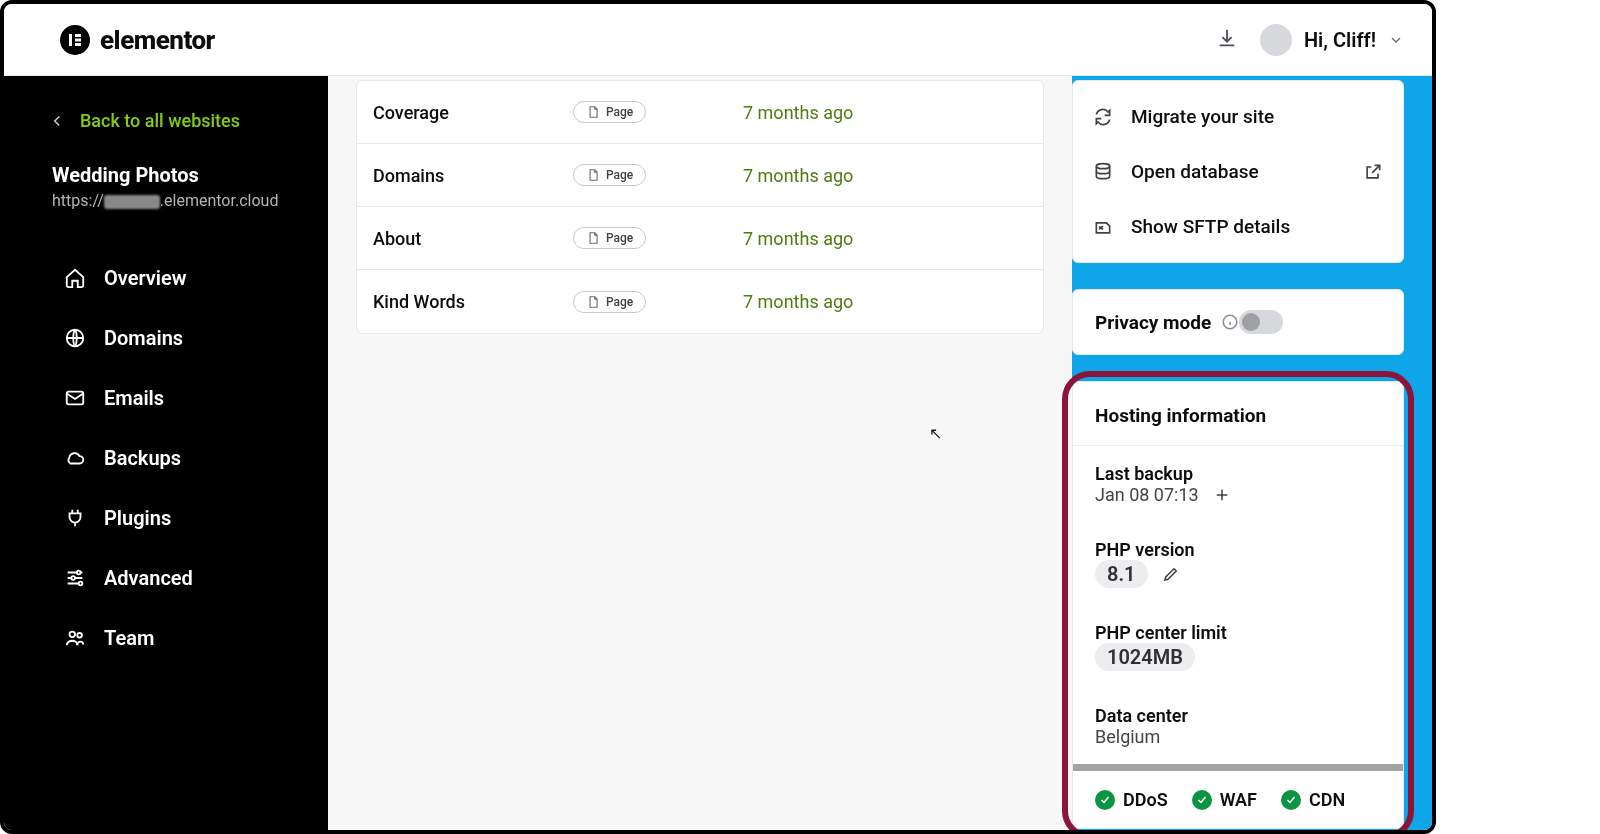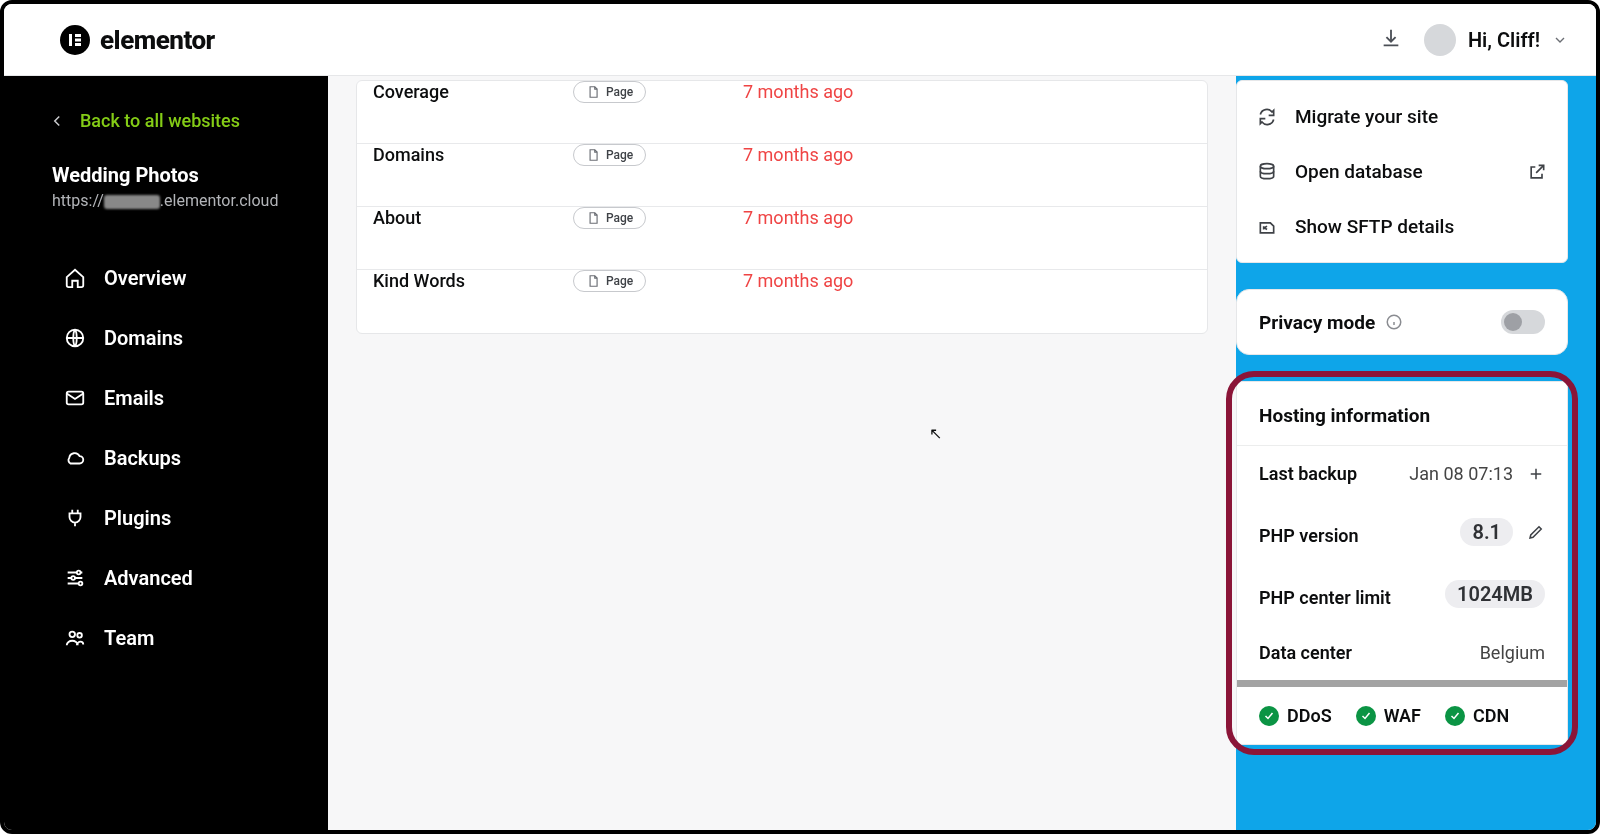--- a/index.html
+++ b/index.html
@@ -1,17 +1,17 @@
 <!DOCTYPE html>
 <html><head>
 <meta charset="utf-8">
 <style>
   * { box-sizing: border-box; margin: 0; padding: 0; }
   html, body { width: 1600px; height: 834px; font-family: -apple-system, BlinkMacSystemFont, "Segoe UI", Roboto, Helvetica, Arial, sans-serif; background: #fff; color: #0c0d0e; overflow: hidden; }
-  .window-border { width:1600px; height:834px; border:4px solid #000; border-radius:12px; overflow:hidden; position:relative; background:#fff; }
+  .window-border { width:1436px; height:834px; border:4px solid #000; border-radius:12px; overflow:hidden; position:relative; background:#fff; }
 
   
   .header { height:72px; display:flex; align-items:center; justify-content:space-between; padding:0 28px 0 56px; border-bottom:1px solid #e6e7e9; background:#fff; }
   .logo { display:flex; align-items:center; gap:10px; font-weight:800; font-size:26px; letter-spacing:-0.5px; }
   .logo-mark { width:30px; height:30px; background:#000; border-radius:50%; display:flex; align-items:center; justify-content:center; }
   .logo-mark svg { width:18px; height:18px; }
   .header-right { display:flex; align-items:center; gap:22px; }
   .dl-icon { width:22px; height:22px; color:#4b4f56; }
   .user-wrap { display:flex; align-items:center; gap:12px; }
   .avatar { width:32px; height:32px; border-radius:50%; background:#d6d8db; }
@@ -27,49 +27,49 @@
   .site-url  { padding:4px 36px 0 48px; font-size:16px; color:#b2b4b8; }
   .blur { display:inline-block; width:56px; height:14px; background:#888; border-radius:3px; vertical-align:middle; filter:blur(1px); }
   .nav { margin-top:38px; display:flex; flex-direction:column; gap:0; }
   .nav-item { display:flex; align-items:center; gap:18px; font-size:20px; font-weight:600; padding:18px 36px 18px 60px; color:#fff; }
   .nav-item svg { width:22px; height:22px; flex:0 0 auto; }
 
   
   .main { flex:1; background:#f7f7f8; padding:4px 28px 0 28px; overflow:hidden; }
   .card { background:#fff; border:1px solid #e6e7e9; border-radius:6px; }
   .pages-card { margin:0; }
-  .row { display:flex; height:63px; border-bottom:1px solid #e8e9eb; padding:0 16px; }
+  .row { display:flex; align-items:center; height:63px; border-bottom:1px solid #e8e9eb; padding:0 16px; }
   .row:last-child { border-bottom:none; }
   .col-name { width:200px; font-size:18px; font-weight:500; }
   .col-type { width:170px; }
   .page-badge { display:inline-flex; align-items:center; gap:6px; border:1px solid #c7c9cd; border-radius:14px; padding:3px 12px; font-size:12px; font-weight:500; color:#3f4247;}
   .page-badge svg { width:14px; height:14px;}
-  .col-date { flex:1; font-size:18px; color:#ef4444; }
+  .col-date { flex:1; font-size:18px; color:#4d7c0f; }
   .cursor { position:absolute; left:925px; top:348px; font-size:16px; }
 
   
   .rightcol { width:360px; background:#0ea5e9; padding:4px 28px 0 0; display:flex; flex-direction:column; gap:26px; overflow:visible; }
   .tools-card { padding:8px 0 8px 0; }
   .tool-row { display:flex; align-items:center; gap:18px; padding:16px 20px; font-size:19px; font-weight:500;}
   .tool-row svg { width:20px; height:20px; flex:0 0 auto; color:#3f4247;}
   .tool-row .spacer { flex:1; }
   .ext-icon { width:18px; height:18px; color:#3f4247; }
 
-  .privacy-card { display:flex; align-items:center; justify-content:space-between; padding:20px 22px;border-radius:13px; }
+  .privacy-card { display:flex; align-items:center; padding:20px 22px; }
   .privacy-left { display:flex; align-items:center; gap:10px; font-size:19px; font-weight:700;}
   .info-icon { width:18px;height:18px;color:#8a8c91;}
 
   .toggle { width:44px; height:24px; background:#d6d8db; border-radius:12px; position:relative; }
   .toggle .knob { position:absolute; left:3px; top:3px; width:18px; height:18px; background:#9ea0a5; border-radius:50%; }
 
   .hosting-wrap { position:relative; }
   .highlight-ring { position:absolute; inset:-10px -10px -10px -10px; border:6px solid #8b1538; border-radius:28px; pointer-events:none; }
   .hosting-card { padding:0 0 10px 0; }
   .hosting-heading { font-size:19px; font-weight:700; padding:22px 22px 18px 22px; border-bottom:1px solid #eceded; }
-  .h-row { display:flex; align-items:flex-end; justify-content:space-between; padding:17px 22px; font-size:18px; }
+  .h-row { display:flex; align-items:flex-start; justify-content:space-between; padding:17px 22px; font-size:18px;flex-direction:column; }
   .h-label { font-weight:600; }
   .h-val { color:#444; display:flex; align-items:center; gap:14px;}
   .pill { background:#ededf0; border-radius:14px; padding:2px 12px; font-size:20px; font-weight:600; color:#2f3135;}
   .h-action { width:18px;height:18px; color:#3f4247;}
   .sec-row { display:flex; align-items:flex-end; gap:24px; padding:18px 22px 8px 22px; border-top:7px solid #a3a3a3; font-size:18px; font-weight:600;}
   .sec-item { display:flex; align-items:center; gap:8px; }
   .check { width:20px; height:20px; background:#0b9444; border-radius:50%; display:flex; align-items:center; justify-content:center;}
   .check svg { width:12px;height:12px; color:#fff;}
 
 </style>

